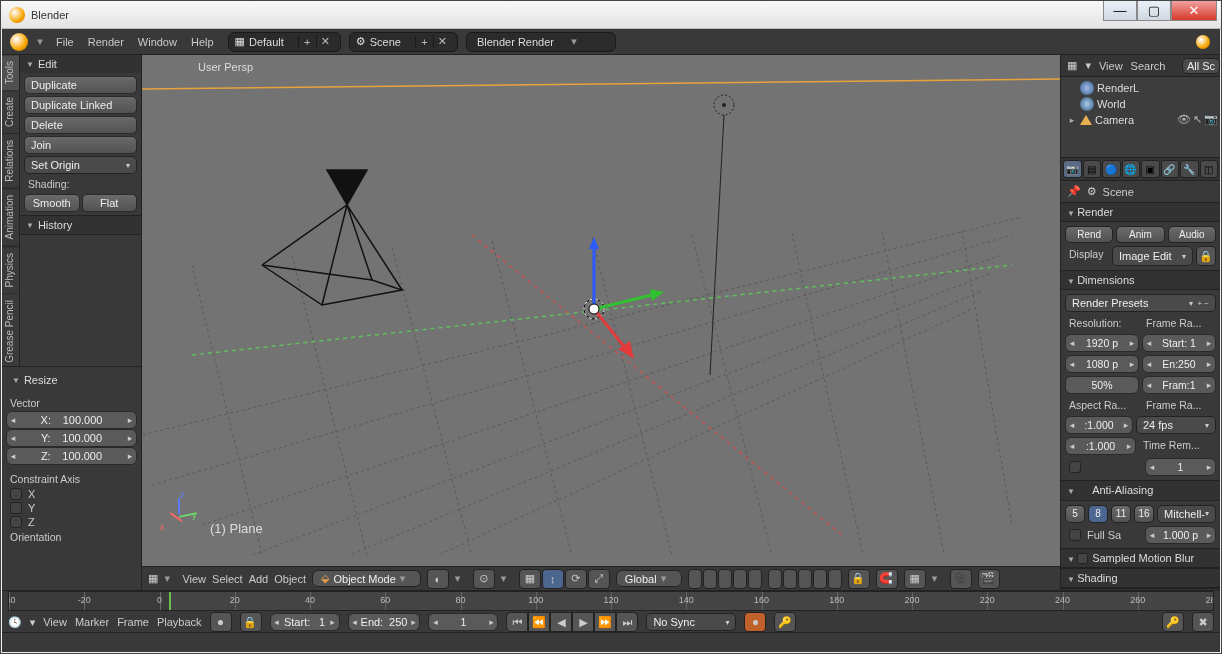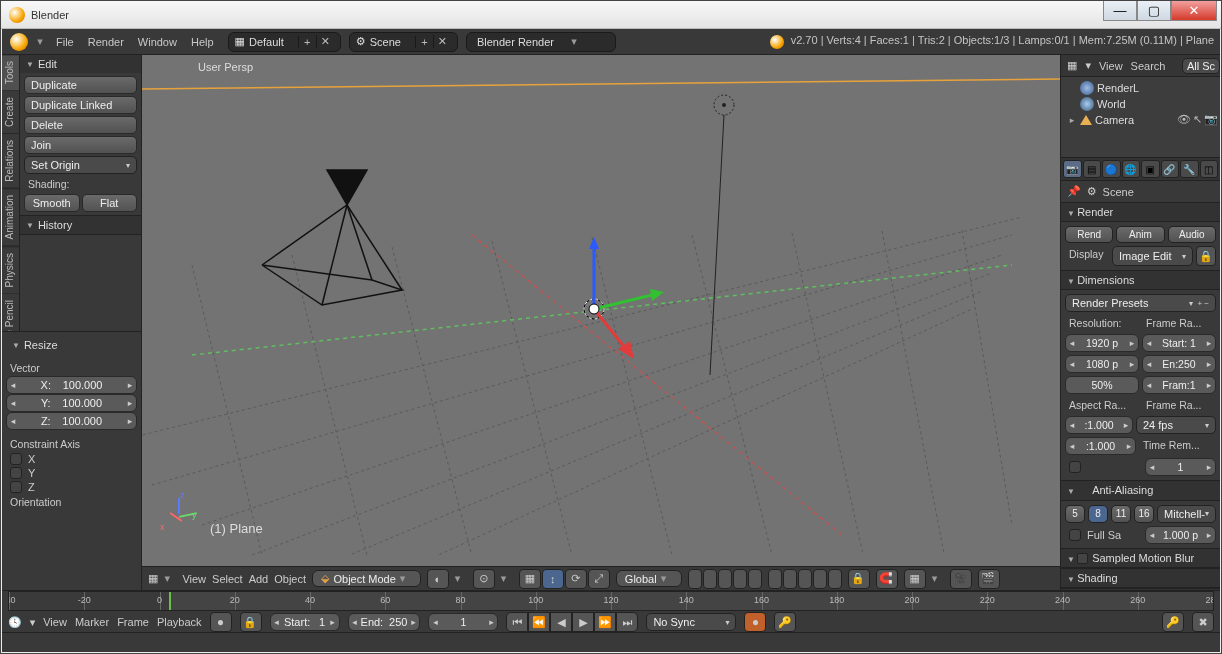--- a/index.html
+++ b/index.html
@@ -45,21 +45,21 @@
 .btn { background: linear-gradient(#6a6a6a,#525252); color: #eee; border: 1px solid #2a2a2a; border-radius: 5px; padding: 2px 6px; text-align: left; font-size: 11px; }
 .btnrow { display: flex; gap: 2px; }
 .btnrow .btn { flex: 1; text-align: center; }
 .label { color: #ccc; padding: 2px 4px; font-size: 10.5px; }
 .spin { display: flex; align-items: center; background: #5a5a5a; border: 1px solid #2a2a2a; border-radius: 6px; height: 18px; }
 .spin .arr { width: 12px; text-align: center; color: #ccc; font-size: 9px;}
 .spin .mid { flex: 1; text-align: center; color: #eee; font-size: 10.5px;}
 .check { display:flex; align-items:center; gap:6px; padding:1px 4px; color:#ccc; font-size:11px;}
 .check .box { width:12px; height:12px; background:#444; border:1px solid #222; border-radius:3px; }
 
-.left-lower { position:absolute; bottom:0; left:0; right:0; height:259px; background:#393939; border-top:1px solid #222; padding:4px; overflow:hidden;}
+.left-lower { position:absolute; bottom:0; left:0; right:0; height:224px; background:#393939; border-top:1px solid #222; padding:4px; overflow:hidden;}
 .left-lower .panel-h::before { content:"▼"; }
 .left-lower .panel-h { background:transparent; }
 
 
 .viewport-col { flex: 1; display: flex; flex-direction: column; min-width: 0; }
 .viewport { flex: 1; background: #737373; position: relative; overflow: hidden;}
 .persp { position:absolute; top:6px; left:56px; color:#ddd; font-size:11px; }
 .planelabel { position:absolute; bottom:30px; left:68px; color:#ddd; font-size:13px;}
 .axis-widget { position:absolute; bottom:38px; left:20px; width:34px; height:34px; }
 .axis-widget .z { position:absolute; left:18px; top:-4px; color:#5b7bff; font-size:9px; }
@@ -159,21 +159,20 @@
         <span class="v">Scene</span>
         <span class="plus">+</span>
         <span class="x">✕</span>
       </div>
       <div class="selectbox" style="width:150px">
         <span class="v">Blender Render</span>
         <span class="dd">▾</span>
       </div>
       <div class="topstats">
         <span class="bicon"></span>
-        <span>v2.70 | Verts:4 | Faces:1 | Tris:2 | Objects:1/3 | Lamps:0/1 | Mem:7.25M (0.11M) | Plane</span>
       </div>
     </div>
 
     <div class="main">
 
       <div class="left-shelf">
         <div class="left-tabs">
           <div class="active">Tools</div>
           <div>Create</div>
           <div>Relations</div>

